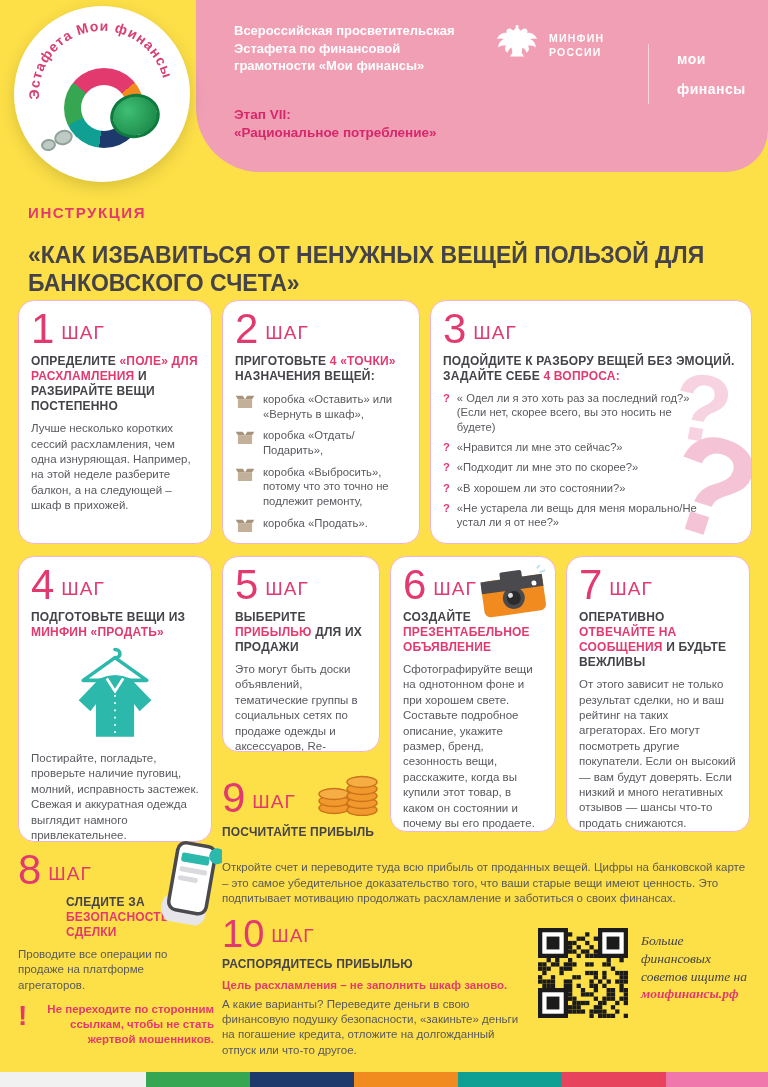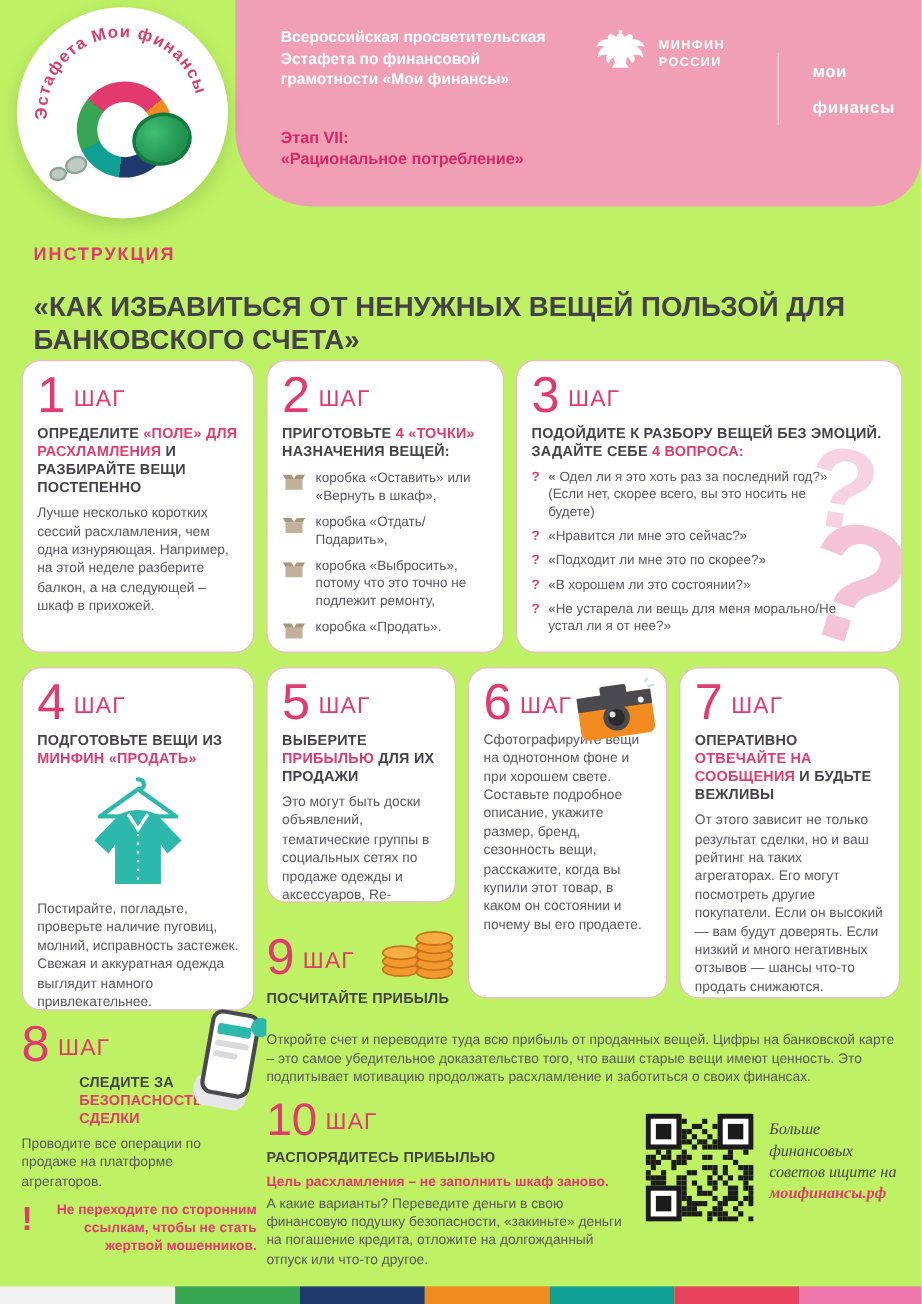--- a/index.html
+++ b/index.html
@@ -1,16 +1,16 @@
 <!DOCTYPE html>
 <html><head>
 <meta charset="utf-8">
 <style>
   html,body{margin:0;padding:0;background:#fff;}
-  .page{position:relative;width:768px;height:1087px;background:#bef264;overflow:hidden;
+  .page{position:relative;width:768px;height:1087px;background:#fde047;overflow:hidden;
         font-family:"Liberation Sans",sans-serif;color:#59585e;}
   
   .banner{position:absolute;left:196px;top:0;width:572px;height:172px;background:#f09fb4;
           border-radius:0 0 42px 64px;}
   .org{position:absolute;left:38px;top:22px;width:228px;font-size:13px;font-weight:bold;
        color:#fff;line-height:17.5px;}
   .stage{position:absolute;left:38px;top:106px;font-size:13.5px;font-weight:bold;
          color:#d6276a;line-height:18px;}
   .minfin{position:absolute;left:298px;top:24px;display:flex;gap:9px;align-items:center;}
   .minfin-text{display:flex;flex-direction:column;font-size:10.5px;font-weight:bold;color:#fff;
@@ -254,20 +254,21 @@
               <line x1="63" y1="7" x2="68" y2="2"></line>
               <line x1="65" y1="11" x2="71" y2="10"></line>
             </g>
         </g>
       </svg>
     </div>
     <div class="step-head">
       <span class="num">6</span>
       <span class="shag">ШАГ</span>
     </div>
+    <h3 class="h"><span>СОЗДАЙТЕ </span><span class="acc">ПРЕЗЕНТАБЕЛЬНОЕ ОБЪЯВЛЕНИЕ</span></h3>
     <p class="b">Сфотографируйте вещи на однотонном фоне и при хорошем свете. Составьте подробное описание, укажите размер, бренд, сезонность вещи, расскажите, когда вы купили этот товар, в каком он состоянии и почему вы его продаете.</p>
   </section>
 
   <section class="card c7">
     <div class="step-head">
       <span class="num">7</span>
       <span class="shag">ШАГ</span>
     </div>
     <h3 class="h"><span>ОПЕРАТИВНО </span><span class="acc">ОТВЕЧАЙТЕ НА СООБЩЕНИЯ</span><span> И БУДЬТЕ ВЕЖЛИВЫ</span></h3>
     <p class="b">От этого зависит не только результат сделки, но и ваш рейтинг на таких агрегаторах. Его могут посмотреть другие покупатели. Если он высокий — вам будут доверять. Если низкий и много негативных отзывов — шансы что-то продать снижаются.</p>

